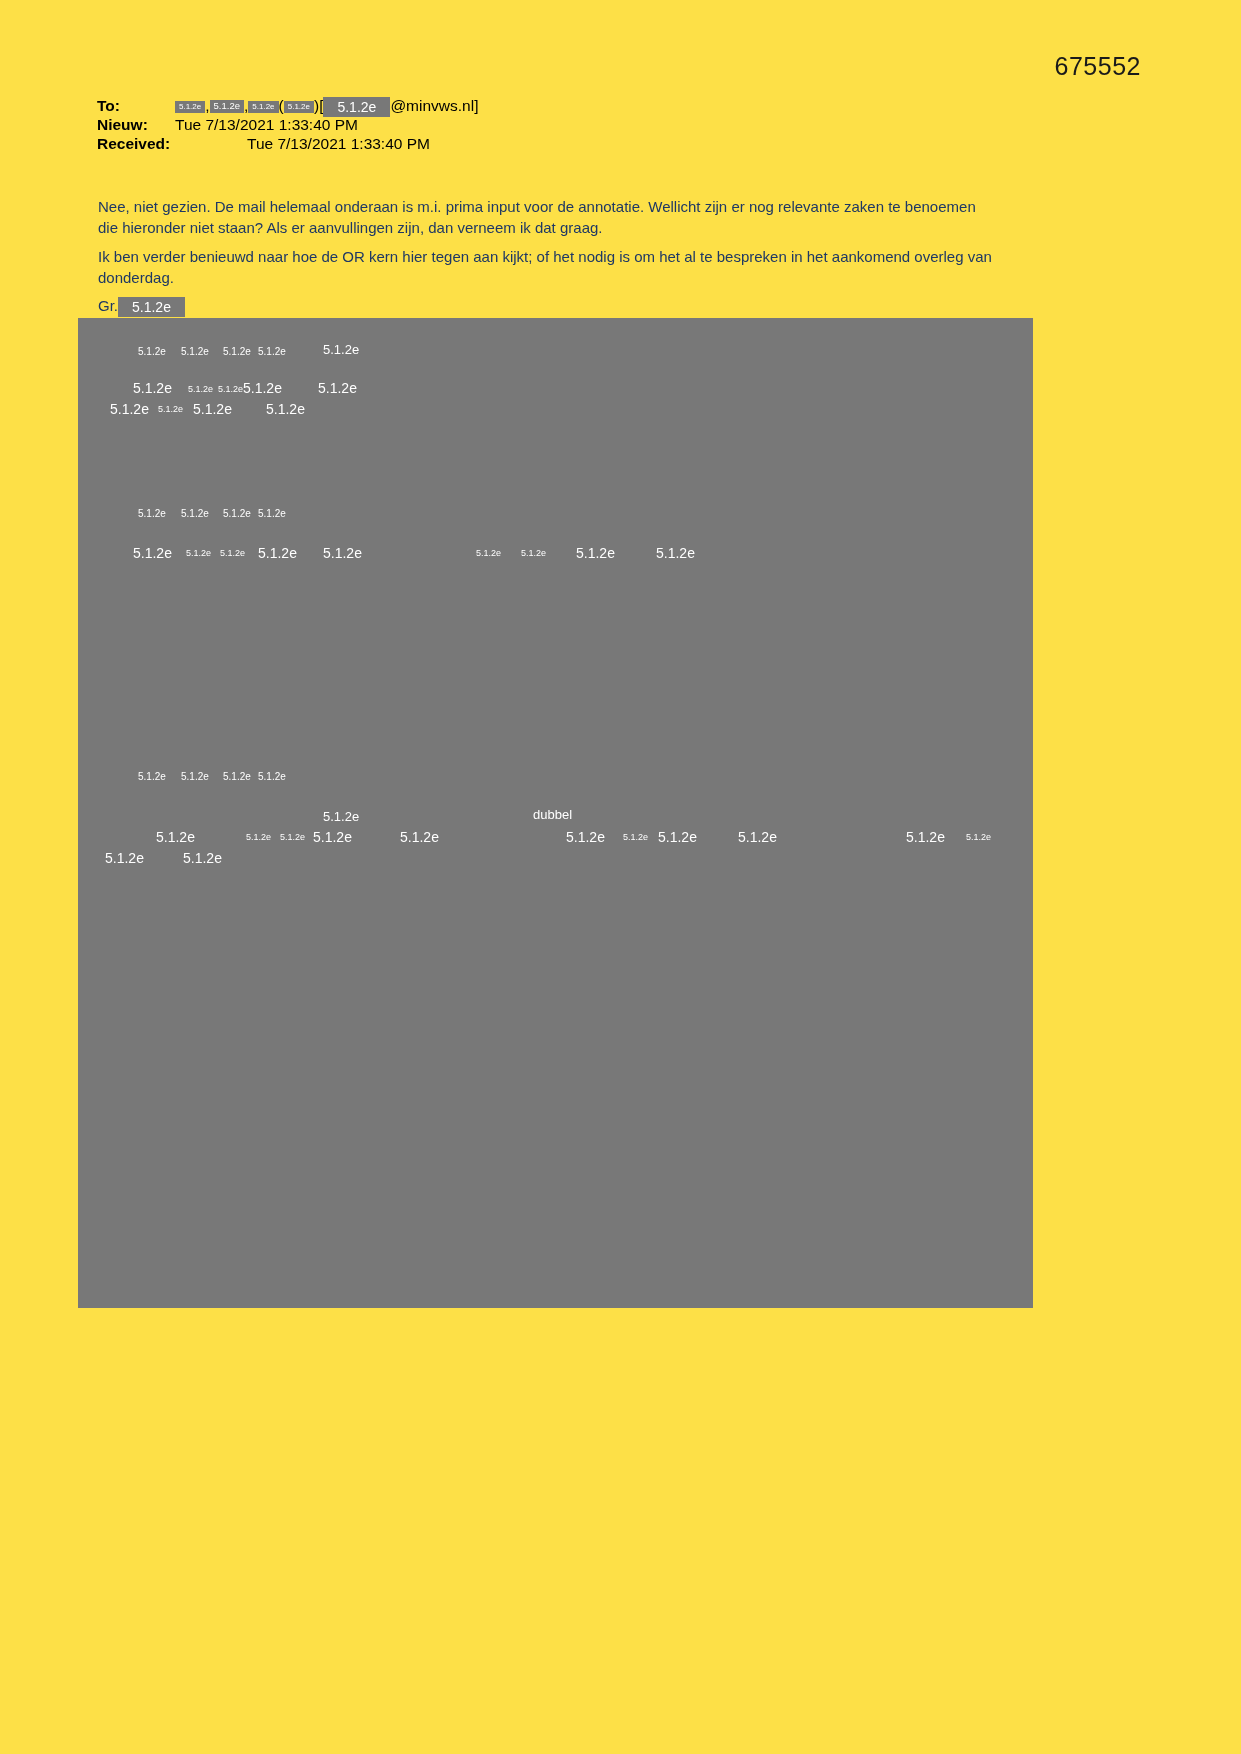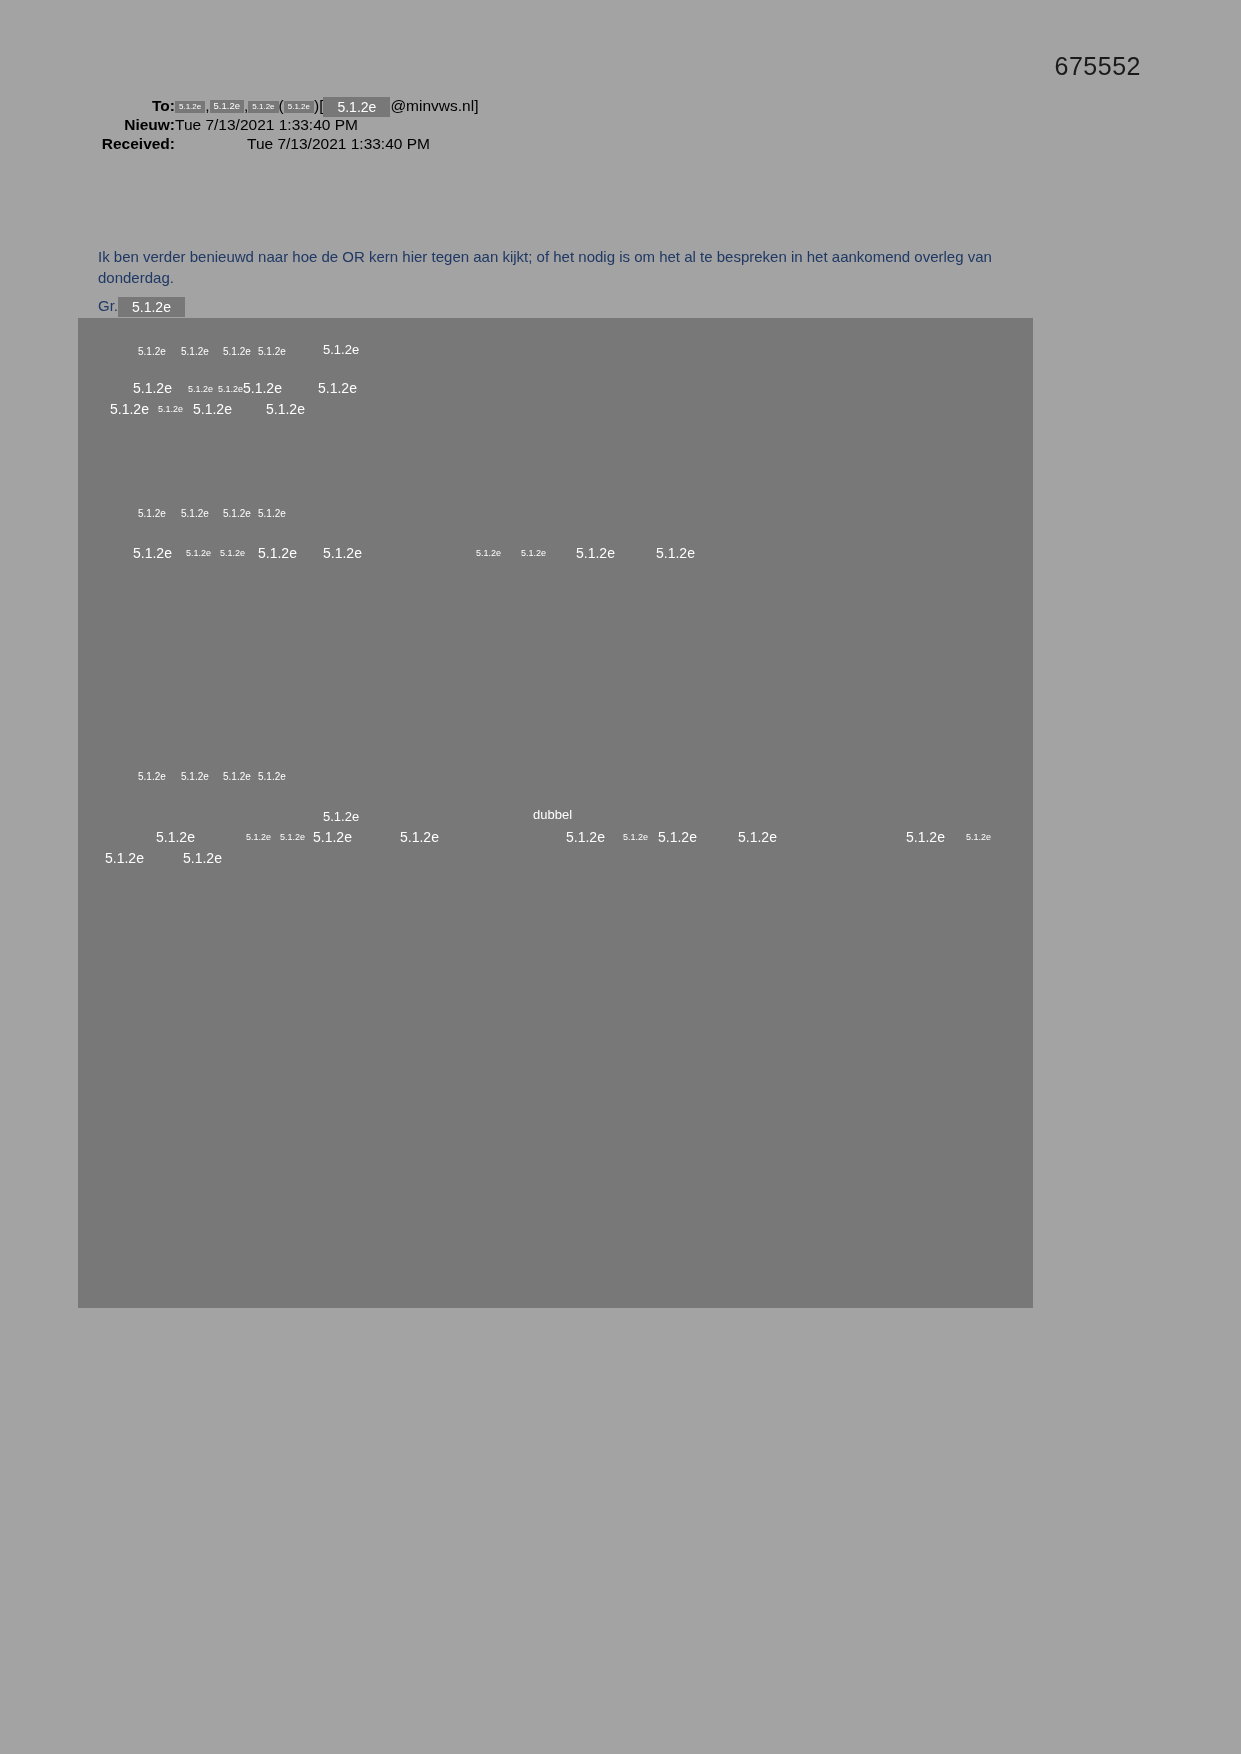--- a/index.html
+++ b/index.html
@@ -14,21 +14,21 @@
     font-family: "Liberation Sans", sans-serif;
     color: #000;
     overflow: hidden;
   }
 
   .page {
     position: absolute;
     left: 0; top: 0;
     width: 1241px;
     height: 1754px;
-    background: #a3a3a3;
+    background: #fde047;
   }
 
   
   .doc-number {
     position: absolute;
     right: 100px;
     top: 52px;
     font-size: 25px;
     letter-spacing: 0.5px;
     color: #1a1a1a;
@@ -48,21 +48,20 @@
     position: relative;
     height: 19px;
     white-space: nowrap;
   }
   .hdr-label {
     display: inline-block;
     width: 78px;
     font-weight: bold;
     vertical-align: top;
     font-size: 15.5px;
-    text-align: right;
   }
   .hdr-val {
     display: inline-block;
     vertical-align: top;
     font-size: 15.5px;
   }
   .hdr-val.indent { padding-left: 72px; }
 
   
   .redact {
@@ -134,20 +133,21 @@
       <span class="hdr-label">Nieuw:</span><span class="hdr-val">Tue 7/13/2021 1:33:40 PM</span>
     </div>
 
 
     <div class="hdr-row">
       <span class="hdr-label">Received:</span><span class="hdr-val indent">Tue 7/13/2021 1:33:40 PM</span>
     </div>
 
   </div>
 
+  <div class="body-text" id="para1">Nee, niet gezien. De mail helemaal onderaan is m.i. prima input voor de annotatie. Wellicht zijn er nog relevante zaken te benoemen die hieronder niet staan? Als er aanvullingen zijn, dan verneem ik dat graag.</div>
   <div class="body-text" id="para2">Ik ben verder benieuwd naar hoe de OR kern hier tegen aan kijkt; of het nodig is om het al te bespreken in het aankomend overleg van donderdag.</div>
 
   <div class="gr-line"><span>Gr.</span><span class="redact r-lg">5.1.2e</span></div>
 
   <div class="redact-block" id="redact-block">
       <span class="rb-item" style="left: 60px; top: 28px; font-size: 10px;">5.1.2e</span>
       <span class="rb-item" style="left: 103px; top: 28px; font-size: 10px;">5.1.2e</span>
       <span class="rb-item" style="left: 145px; top: 28px; font-size: 10px;">5.1.2e</span>
       <span class="rb-item" style="left: 180px; top: 28px; font-size: 10px;">5.1.2e</span>
       <span class="rb-item" style="left: 245px; top: 24px; font-size: 13px;">5.1.2e</span>

